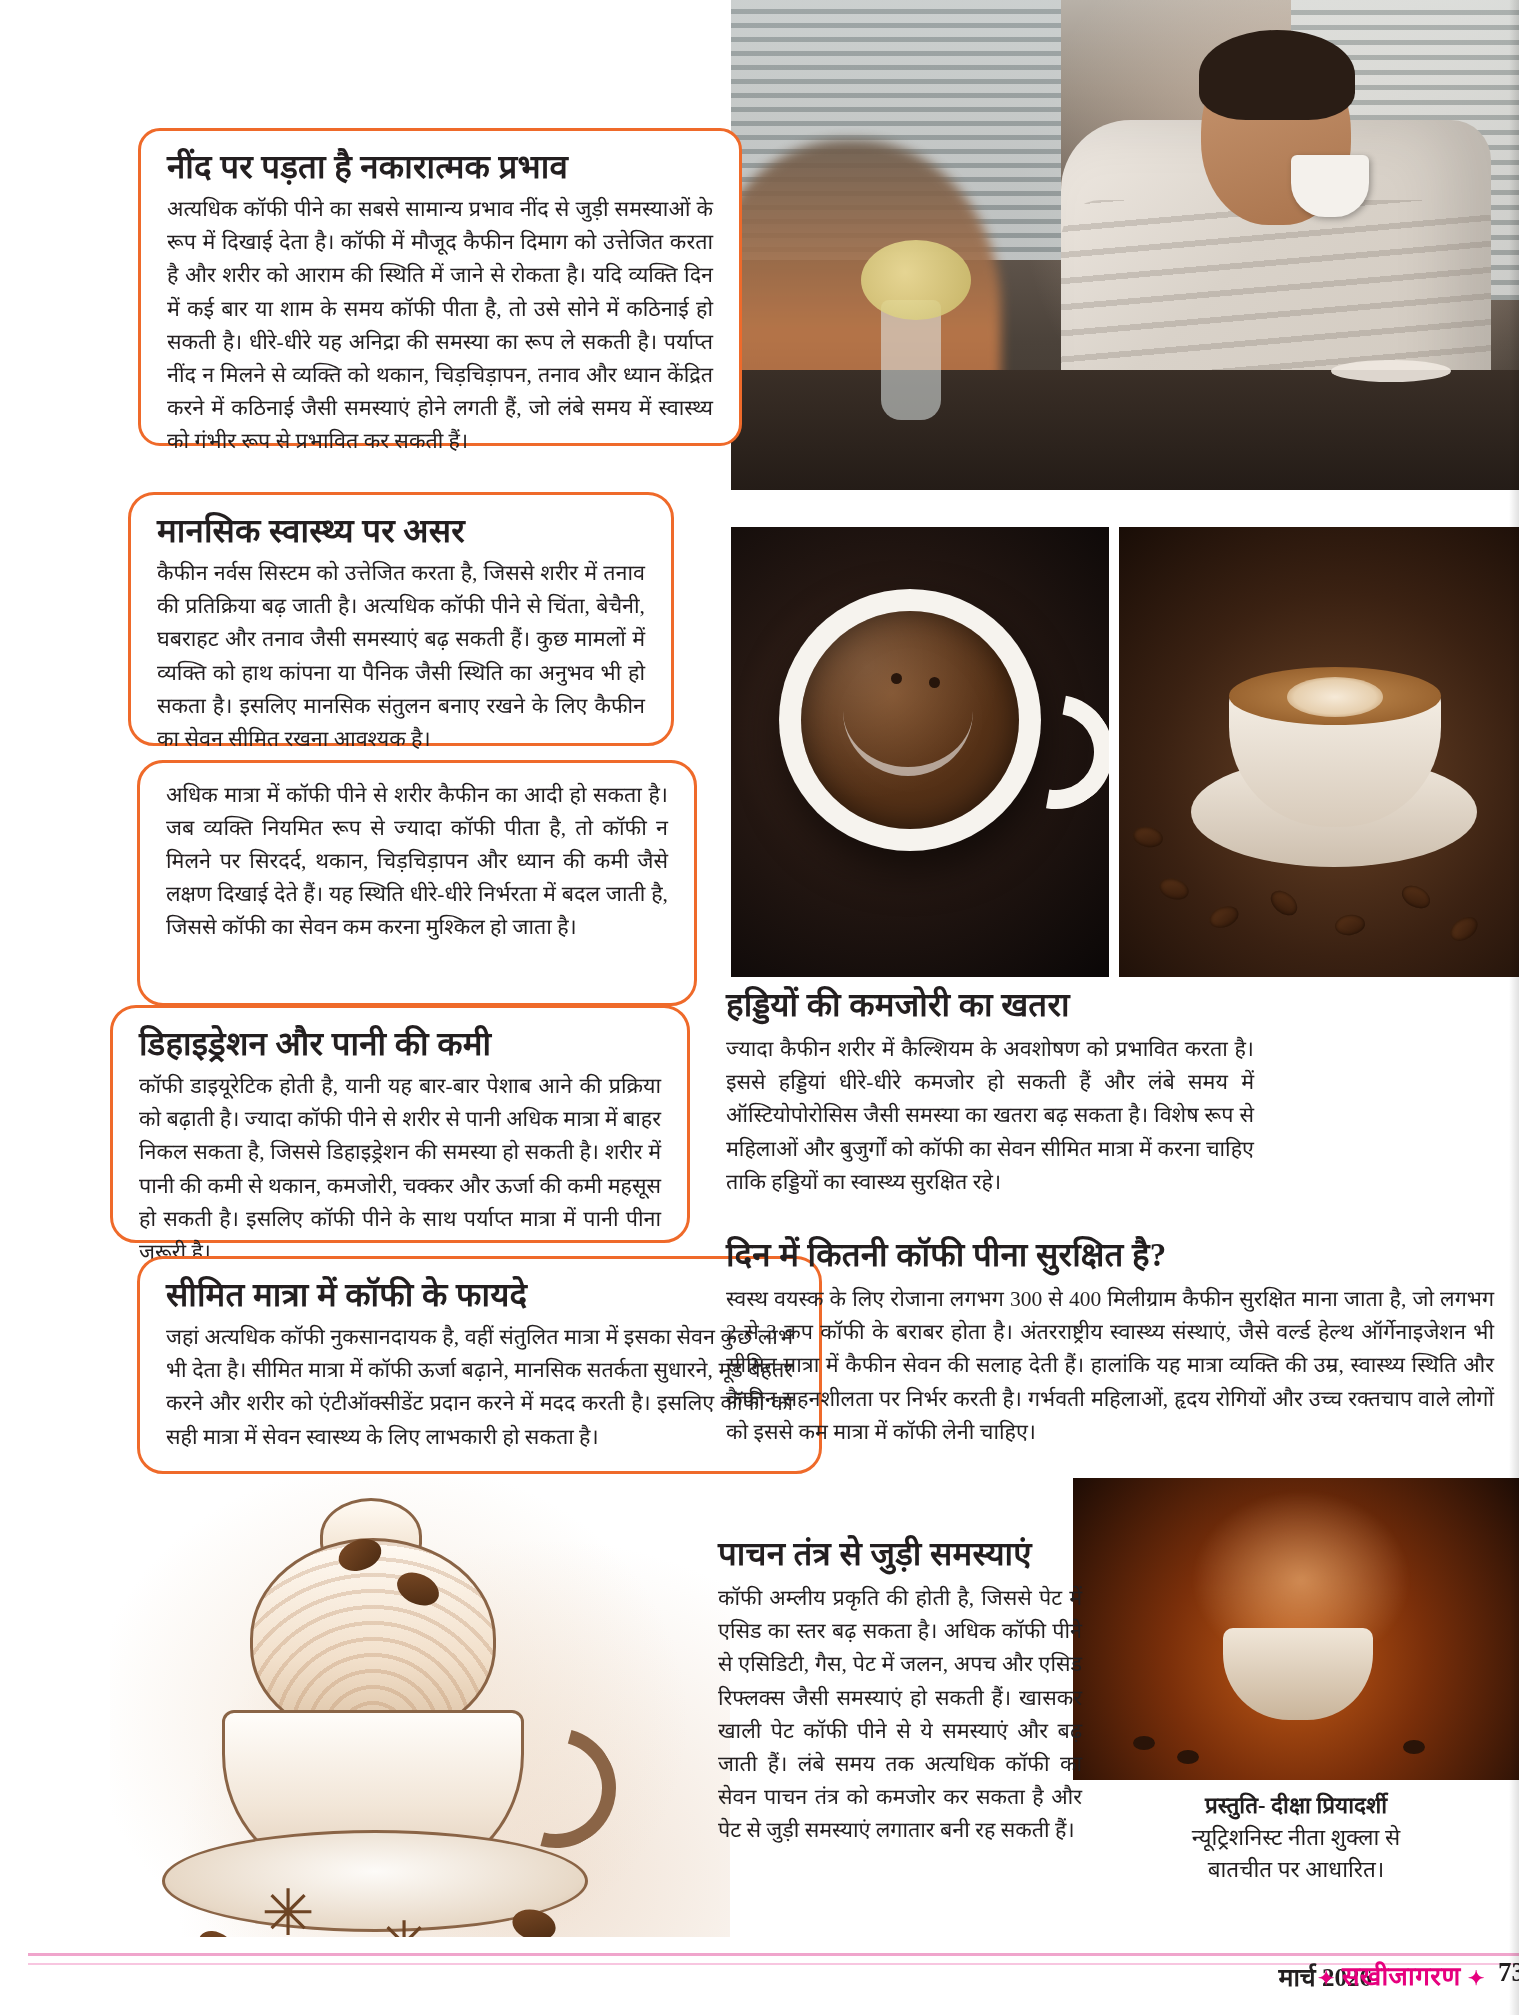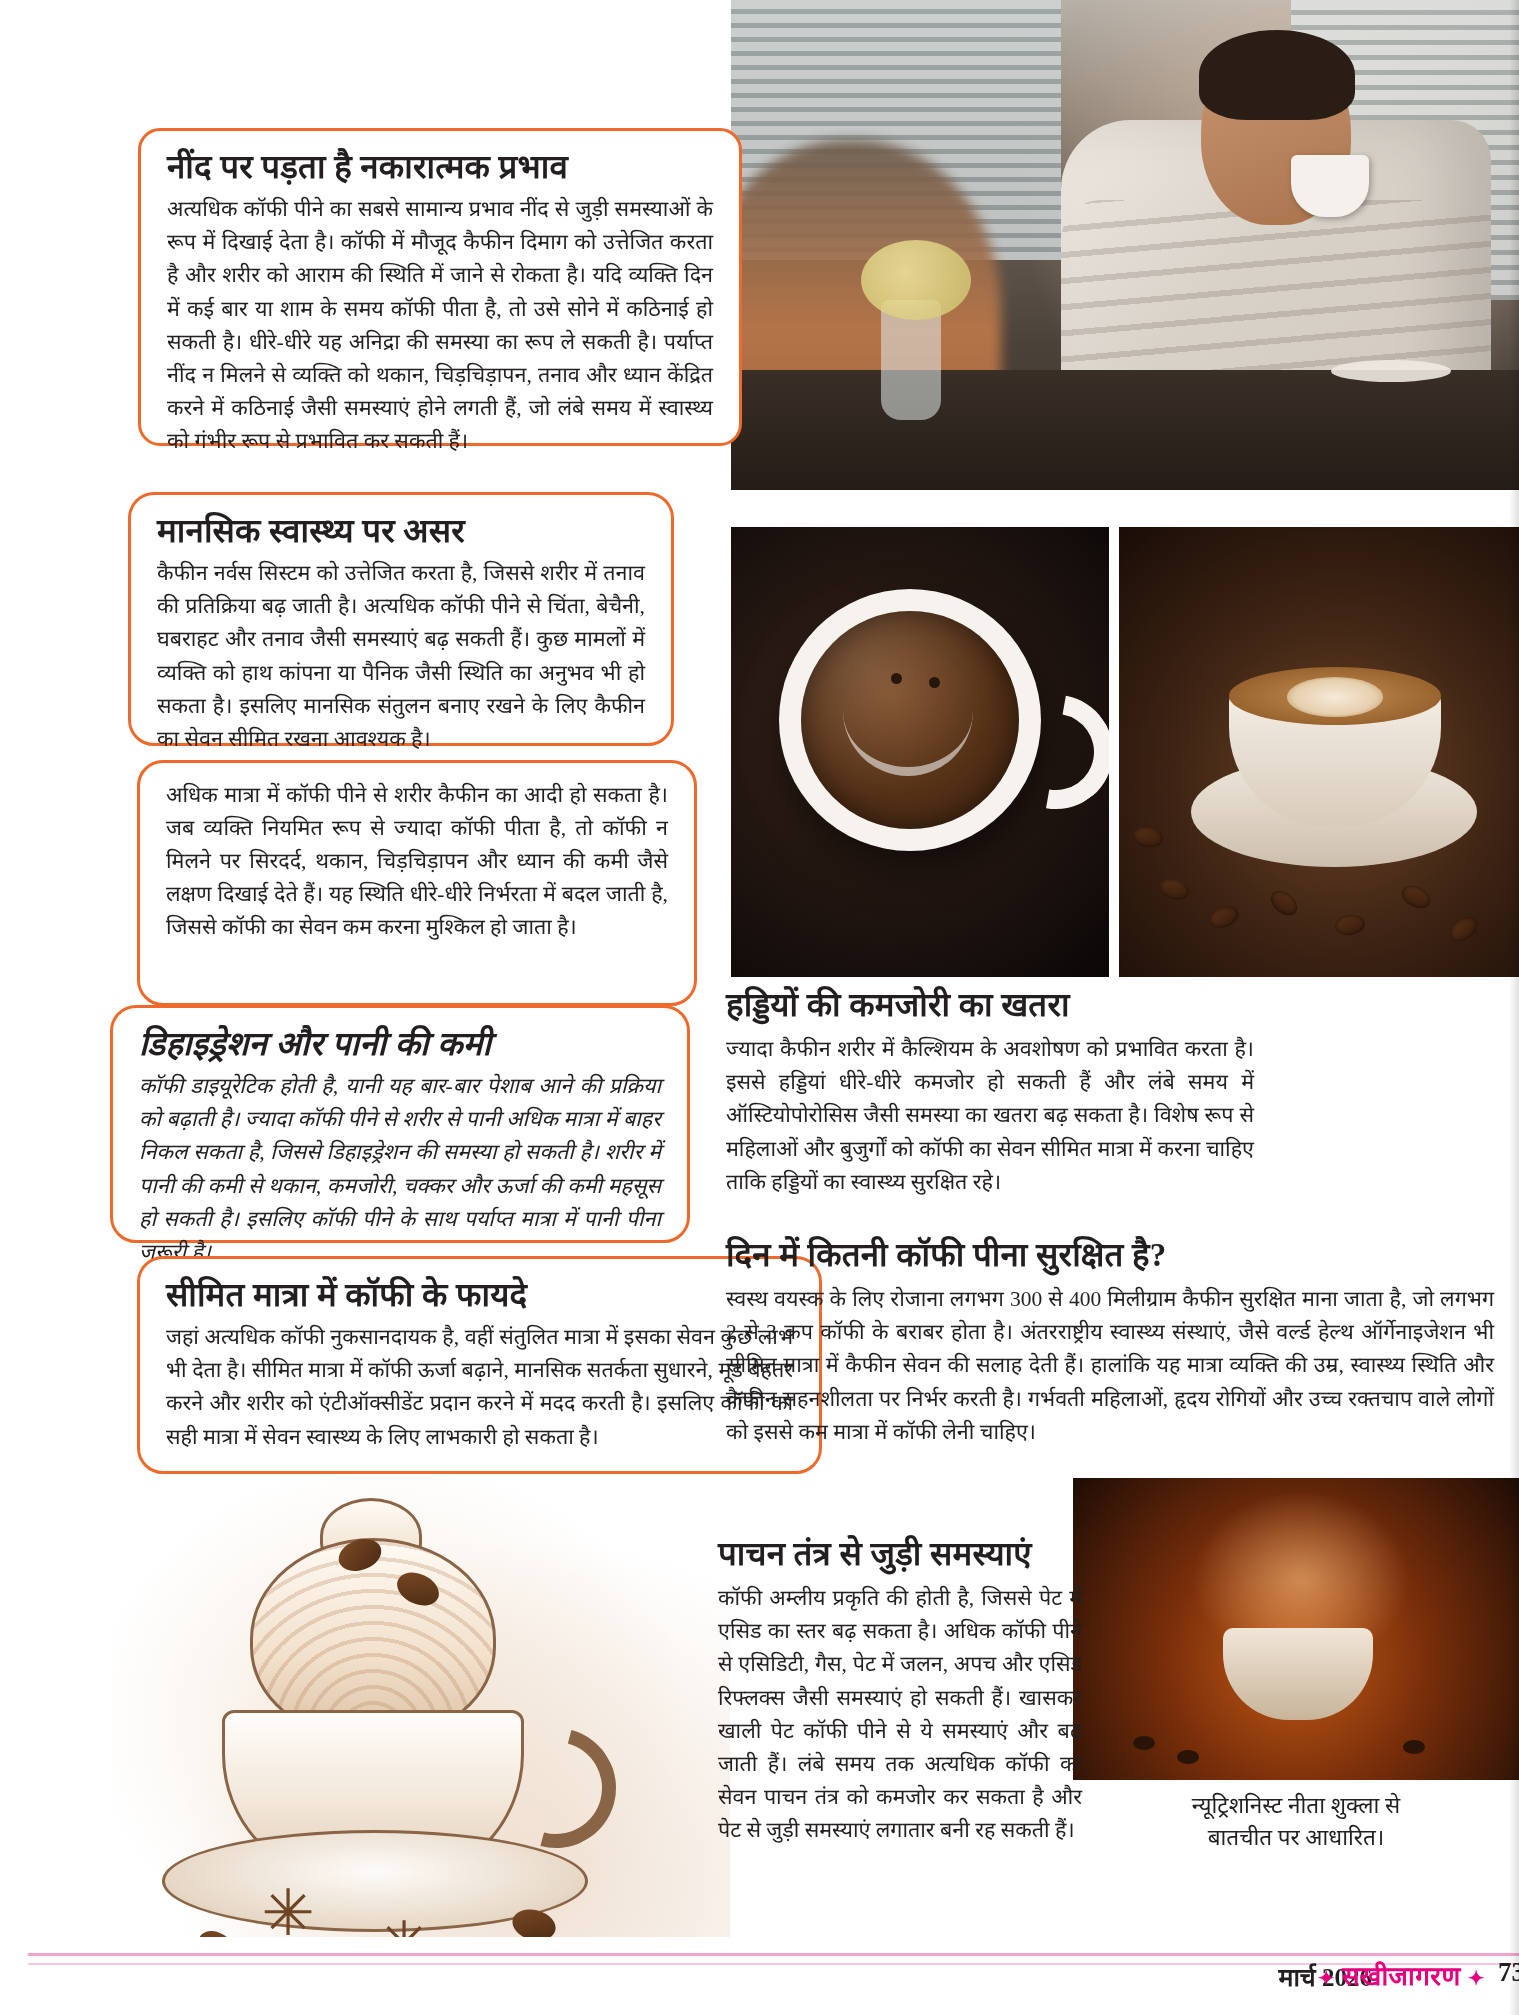--- a/index.html
+++ b/index.html
@@ -218,21 +218,21 @@
     font-size:21.5px;
     line-height:1.54;
     color:#231f20;
     text-align:justify;
   }
 
   
   #card-sleep     {left:138px;top:128px;width:604px;height:318px;border-radius:22px;}
   #card-mental    {left:128px;top:492px;width:546px;height:254px;}
   #card-addiction {left:137px;top:760px;width:560px;height:246px;}
-  #card-dehydration{left:110px;top:1005px;width:580px;height:238px;font-style:italic;}
+  #card-dehydration{left:110px;top:1005px;width:580px;height:238px;}
   #card-benefits  {left:137px;top:1256px;width:685px;height:218px;}
 
   #card-bones     {left:708px;top:985px;width:560px;height:230px;border:none;background:transparent;padding:0 14px 0 18px;}
   #card-howmuch   {left:708px;top:1235px;width:800px;height:230px;border:none;background:transparent;padding:0 14px 0 18px;}
   #card-digestion {left:700px;top:1494px;width:390px;height:430px;border:none;background:transparent;padding:0 8px 0 18px;margin-top:40px;}
 
   #card-bones h2, #card-howmuch h2, #card-digestion h2{font-size:33px;margin-bottom:8px;}
   #card-digestion p{font-size:21.5px;}
 
   
@@ -372,20 +372,21 @@
     <h2>दिन में कितनी कॉफी पीना सुरक्षित है?</h2>
     <p>स्वस्थ वयस्क के लिए रोजाना लगभग 300 से 400 मिलीग्राम कैफीन सुरक्षित माना जाता है, जो लगभग 2 से 3 कप कॉफी के बराबर होता है। अंतरराष्ट्रीय स्वास्थ्य संस्थाएं, जैसे वर्ल्ड हेल्थ ऑर्गेनाइजेशन भी सीमित मात्रा में कैफीन सेवन की सलाह देती हैं। हालांकि यह मात्रा व्यक्ति की उम्र, स्वास्थ्य स्थिति और कैफीन सहनशीलता पर निर्भर करती है। गर्भवती महिलाओं, हृदय रोगियों और उच्च रक्तचाप वाले लोगों को इससे कम मात्रा में कॉफी लेनी चाहिए।</p>
   </section>
 
   <section class="card" id="card-digestion">
     <h2>पाचन तंत्र से जुड़ी समस्याएं</h2>
     <p>कॉफी अम्लीय प्रकृति की होती है, जिससे पेट में एसिड का स्तर बढ़ सकता है। अधिक कॉफी पीने से एसिडिटी, गैस, पेट में जलन, अपच और एसिड रिफ्लक्स जैसी समस्याएं हो सकती हैं। खासकर खाली पेट कॉफी पीने से ये समस्याएं और बढ़ जाती हैं। लंबे समय तक अत्यधिक कॉफी का सेवन पाचन तंत्र को कमजोर कर सकता है और पेट से जुड़ी समस्याएं लगातार बनी रह सकती हैं।</p>
   </section>
 
   <div id="credit">
+    <div class="line">प्रस्तुति- दीक्षा प्रियादर्शी</div>
     <div class="line small">न्यूट्रिशनिस्ट नीता शुक्ला से</div>
     <div class="line small">बातचीत पर आधारित।</div>
   </div>
 
   <div id="footer">
     <div class="rule"></div>
     <div class="rule2"></div>
     <div class="month">मार्च 2026</div>
     <div class="brand">
       <span class="star">✦</span>

